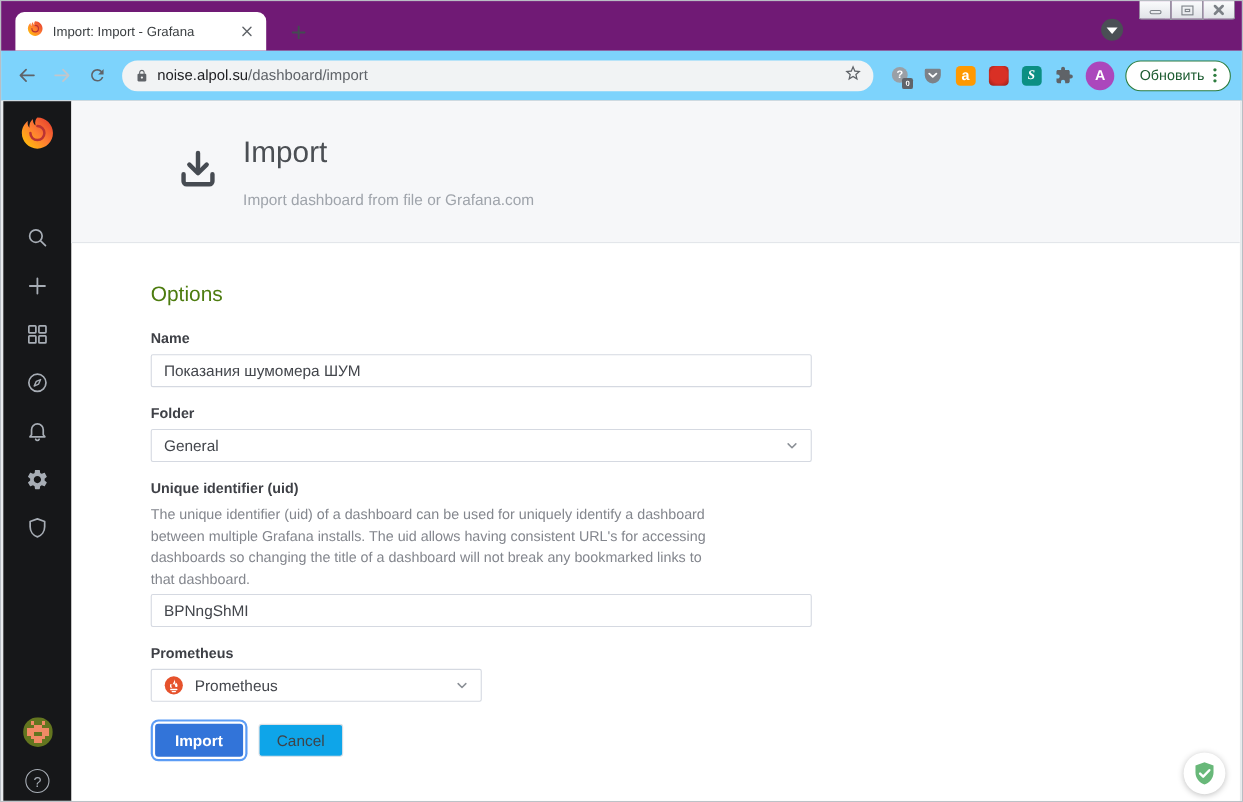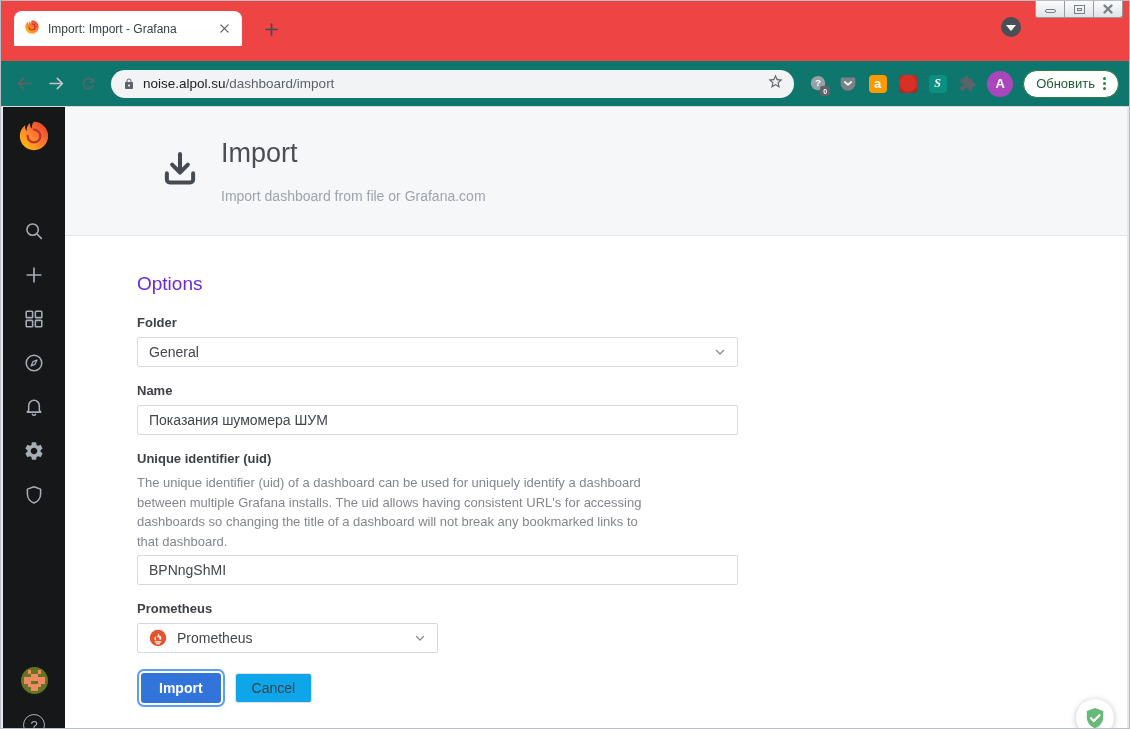--- a/index.html
+++ b/index.html
@@ -1,36 +1,36 @@
 <!DOCTYPE html>
 <html><head>
 <meta charset="utf-8">
 <style>
   * { margin:0; padding:0; box-sizing:border-box; }
   html,body { font-family:"Liberation Sans", sans-serif; }
   .window { width:1130px; height:729px; position:relative; background:#dfe2e7; overflow:hidden; border:1px solid #b9bec4; }
 
   
-  .titlebar { height:60px; position:relative; background:#ef4444; }
+  .titlebar { height:45px; position:relative; background:#701a75; }
   .tab { position:absolute; left:13px; top:10px; width:228px; height:35px; background:#fff; border-radius:8px 8px 0 0; display:flex; align-items:center; padding:0 10px; }
   .tab-title { flex:1; font-size:12px; color:#3c4043; white-space:nowrap; overflow:hidden; margin-left:8px; }
   .tab-close { width:16px; height:16px; display:flex; align-items:center; justify-content:center; cursor:pointer; }
   .newtab { position:absolute; left:258px; top:16px; width:24px; height:24px; display:flex; align-items:center; justify-content:center; border-radius:50%; }
   .tabsearch { position:absolute; left:1000px; top:16px; width:20px; height:20px; border-radius:50%; background:#4a4f55; display:flex; align-items:center; justify-content:center; }
   .tabsearch .tri { width:0; height:0; border-left:5px solid transparent; border-right:5px solid transparent; border-top:6px solid #fff; margin-top:2px; }
   .win-controls { position:absolute; top:0; right:6px; display:flex; height:17px; }
   .win-btn { width:30px; border:1px solid #979ca3; border-top:none; margin-left:-1px; background:linear-gradient(#fbfcfd,#e0e3e7); display:flex; align-items:center; justify-content:center; }
   .win-btn:first-child { border-bottom-left-radius:3px; }
   .win-btn:last-child { border-bottom-right-radius:3px; }
   .glyph-min { width:11px; height:4px; border:1px solid #7c8187; border-radius:2px; margin-top:3px; }
   .glyph-max { width:11px; height:9px; border:1px solid #7c8187; position:relative; }
   .glyph-max::after { content:""; position:absolute; left:2px; top:2px; right:2px; bottom:2px; border:1px solid #7c8187; }
 
   
-  .toolbar { height:46px; background:#0f766e; border-bottom:1px solid #d8dbde; display:flex; align-items:center; padding:0 10px; gap:6px; }
+  .toolbar { height:46px; background:#7dd3fc; border-bottom:1px solid #d8dbde; display:flex; align-items:center; padding:0 10px; gap:6px; }
   .nav-ic { width:26px; height:26px; display:flex; align-items:center; justify-content:center; border-radius:50%; flex:0 0 auto; }
   .omnibox { flex:1; height:28px; background:#f1f3f4; border-radius:14px; display:flex; align-items:center; padding:0 10px 0 12px; margin:0 4px; min-width:0; }
   .url { font-size:13.5px; margin-left:8px; white-space:nowrap; overflow:hidden; flex:1; }
   .url .dom { color:#202124; }
   .url .path { color:#5f6368; }
   .ext-row { display:flex; align-items:center; gap:11px; flex:0 0 auto; padding:0 4px; }
   .ext { position:relative; width:19px; height:19px; display:flex; align-items:center; justify-content:center; }
   .ext-badge { position:absolute; right:-3px; bottom:-3px; width:10px; height:10px; background:#5f6368; color:#fff; font-size:7px; font-weight:bold; display:flex; align-items:center; justify-content:center; border-radius:2px; }
   .ext-orange { width:18px; height:18px; background:#f90; border-radius:4px; color:#fff; font-weight:bold; font-size:13px; display:flex; align-items:center; justify-content:center; }
   .ext-red { width:18px; height:18px; background:radial-gradient(circle at 50% 45%, #d93025 55%, #8f1d18); border-radius:4px; }
@@ -50,21 +50,21 @@
   .side-bottom { margin-top:auto; display:flex; flex-direction:column; align-items:center; margin-bottom:14px; }
   .avatar-pix { width:27px; height:27px; border-radius:50%; overflow:hidden; }
   .help-circ { width:22px; height:22px; border:1.6px solid #a7adb5; border-radius:50%; color:#a7adb5; font-size:13px; display:flex; align-items:center; justify-content:center; margin-top:20px; cursor:pointer; }
 
   .gpage { flex:1; display:flex; flex-direction:column; background:#fff; position:relative; min-width:0; }
   .page-header { height:129px; background:#f6f7f9; border-bottom:1px solid #e3e6ea; display:flex; align-items:center; padding-left:94px; gap:20px; flex:0 0 auto; }
   .ph-title { font-size:27px; color:#4b4f54; font-weight:400; line-height:1.15; }
   .ph-sub { font-size:14px; color:#9fa4ab; margin-top:18px; }
 
   .content { padding:37px 0 0 72px; overflow:hidden; }
-  .options-h { font-size:19px; font-weight:500; color:#6d28d9; margin-bottom:20px; }
+  .options-h { font-size:19px; font-weight:500; color:#4d7c0f; margin-bottom:20px; }
   .field { width:601px; margin-bottom:16px; }
   .flabel { display:block; font-size:13px; font-weight:700; color:#3e4046; margin-bottom:7px; }
   .ginput { width:100%; height:30px; border:1px solid #d5d9e1; border-radius:2px; padding:0 11px; font-size:14px; color:#43464c; font-family:"Liberation Sans", sans-serif; background:#fff; outline:none; }
   .gselect { width:100%; height:30px; border:1px solid #d5d9e1; border-radius:2px; padding:0 11px; font-size:14px; color:#43464c; background:#fff; display:flex; align-items:center; cursor:pointer; }
   .gselect .val { flex:1; }
   .gselect.narrow { width:301px; }
   .desc { max-width:505px; font-size:13px; line-height:19.5px; color:#83868d; margin:2px 0 4px; }
   .btn-row { display:flex; align-items:center; gap:10px; margin-top:16px; padding-bottom:30px; }
   .btn-primary { height:30px; padding:0 18px; background:#3274d9; border:none; border-radius:3px; color:#fff; font-size:14px; font-weight:600; font-family:"Liberation Sans", sans-serif; cursor:pointer; box-shadow:0 0 0 2px #fff, 0 0 0 4px #5b9cf5; margin:4px 4px 4px 4px; }
   .btn-secondary { height:30px; padding:0 16px; background:#0ea5e9; border:1px solid #dde1e6; border-radius:3px; color:#3f4348; font-size:14px; font-weight:500; font-family:"Liberation Sans", sans-serif; cursor:pointer; }
@@ -291,32 +291,32 @@
         <div>
           <div class="ph-title">Import</div>
           <div class="ph-sub">Import dashboard from file or Grafana.com</div>
         </div>
       </div>
 
       <div class="content">
         <div class="options-h">Options</div>
 
         <div class="field">
+          <label class="flabel">Name</label>
+          <input class="ginput" type="text" value="Показания шумомера ШУМ" style="">
+        </div>
+
+        <div class="field">
           <label class="flabel">Folder</label>
           <div class="gselect">
             <span class="val">General</span>
             <svg width="12" height="12" viewBox="0 0 12 12">
                 <path d="M2.5 4.5L6 8l3.5-3.5" fill="none" stroke="#8b9096" stroke-width="1.4" stroke-linecap="round" stroke-linejoin="round"></path>
               </svg>
           </div>
-        </div>
-
-        <div class="field">
-          <label class="flabel">Name</label>
-          <input class="ginput" type="text" value="Показания шумомера ШУМ" style="">
         </div>
 
         <div class="field">
           <label class="flabel">Unique identifier (uid)</label>
           <p class="desc">The unique identifier (uid) of a dashboard can be used for uniquely identify a dashboard between multiple Grafana installs. The uid allows having consistent URL's for accessing dashboards so changing the title of a dashboard will not break any bookmarked links to that dashboard.</p>
           <input class="ginput" type="text" value="BPNngShMI" style="">
         </div>
 
         <div class="field">
           <label class="flabel">Prometheus</label>

